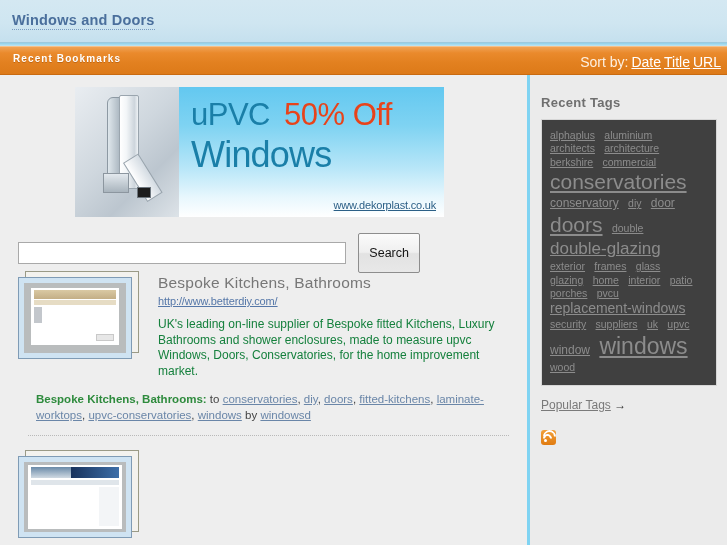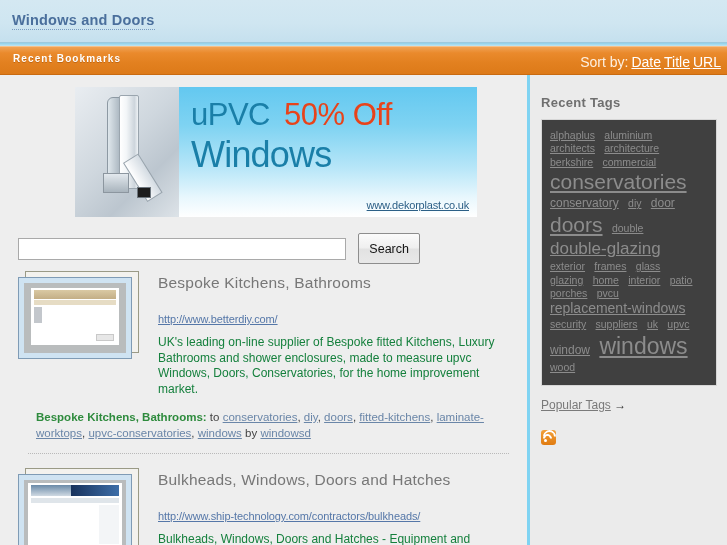--- a/index.html
+++ b/index.html
@@ -87,21 +87,21 @@
     top: 0;
     width: 527px;
     height: 472px;
     overflow: hidden;
   }
 
   .banner {
     position: absolute;
     left: 75px;
     top: 12px;
-    width: 402px;
+    width: 369px;
     height: 130px;
     background: linear-gradient(to bottom, #63c8f0 0%, #7fd3f2 30%, #b7e6f8 62%, #e8f7fd 85%, #ffffff 100%);
     overflow: hidden;
   }
   .banner-img {
     position: absolute;
     left: 0;
     top: 0;
     width: 104px;
     height: 130px;
@@ -213,21 +213,21 @@
     border: 1px solid #a9a9a9;
     background: #fff;
     font-family: "Liberation Sans", sans-serif;
     font-size: 12px;
     padding: 0 3px;
     vertical-align: middle;
     box-sizing: content-box;
   }
   .search-btn {
     margin-left: 9px;
-    height: 31px;
+    height: 40px;
     padding: 0 10px;
     border: 1px solid #8d8d8d;
     border-radius: 2px;
     background: linear-gradient(to bottom, #fbfbfb 0%, #efefef 48%, #e2e2e2 52%, #e8e8e8 100%);
     font-family: "Liberation Sans", sans-serif;
     font-size: 12.5px;
     color: #141414;
     vertical-align: middle;
     cursor: pointer;
   }
@@ -336,21 +336,21 @@
     color: #777777;
     line-height: 20px;
     letter-spacing: .2px;
     text-align: center;
   }
   .bm-url {
     display: block;
     font-size: 11px;
     color: #5577a8;
     text-decoration: underline;
-    margin-top: 20px;
+    margin-top: 2px;
     letter-spacing: -0.1px;
   }
   .bm-desc {
     margin-top: 10px;
     font-size: 12px;
     line-height: 15.5px;
     color: #15803d;
     max-width: 350px;
   }
   .bm-meta {
@@ -567,25 +567,20 @@
                   <span class="t2-img"></span>
                   <span class="t2-txt"></span>
                   <span class="t2-txt"></span>
                   <span class="t2-txt"></span>
                 </span>
                 <span class="t2-rcol"></span>
               </span>
             </span>
           </span>
         </a>
-        <div class="bm-body">
-          <a href="#" class="bm-title">Bulkheads, Windows, Doors and Hatches</a>
-          <a href="#" class="bm-url">http://www.ship-technology.com/contractors/bulkheads/</a>
-          <div class="bm-desc">Bulkheads, Windows, Doors and Hatches - Equipment and Services - Contractors Ship Technology</div>
-        </div>
       </div>
 
     </div>
   </div>
 
   <div class="sidebar">
     <div class="sb-heading">Recent Tags</div>
     <div class="tagbox"><a href="#" class="tag-s1">alphaplus</a> <a href="#" class="tag-s1">aluminium</a> <a href="#" class="tag-s1">architects</a> <a href="#" class="tag-s1">architecture</a> <a href="#" class="tag-s1">berkshire</a> <a href="#" class="tag-s1">commercial</a> <a href="#" class="tag-s5">conservatories</a> <a href="#" class="tag-s2">conservatory</a> <a href="#" class="tag-s1">diy</a> <a href="#" class="tag-s2">door</a> <a href="#" class="tag-s5">doors</a> <a href="#" class="tag-s1">double</a> <a href="#" class="tag-s4">double-glazing</a> <a href="#" class="tag-s1">exterior</a> <a href="#" class="tag-s1">frames</a> <a href="#" class="tag-s1">glass</a> <a href="#" class="tag-s1">glazing</a> <a href="#" class="tag-s1">home</a> <a href="#" class="tag-s1">interior</a> <a href="#" class="tag-s1">patio</a> <a href="#" class="tag-s1">porches</a> <a href="#" class="tag-s1">pvcu</a> <a href="#" class="tag-s3">replacement-windows</a> <a href="#" class="tag-s1">security</a> <a href="#" class="tag-s1">suppliers</a> <a href="#" class="tag-s1">uk</a> <a href="#" class="tag-s1">upvc</a> <a href="#" class="tag-s2">window</a> <a href="#" class="tag-s6">windows</a> <a href="#" class="tag-s1">wood</a> </div>
     <div class="popular-row">
       <a href="#">Popular Tags</a>

